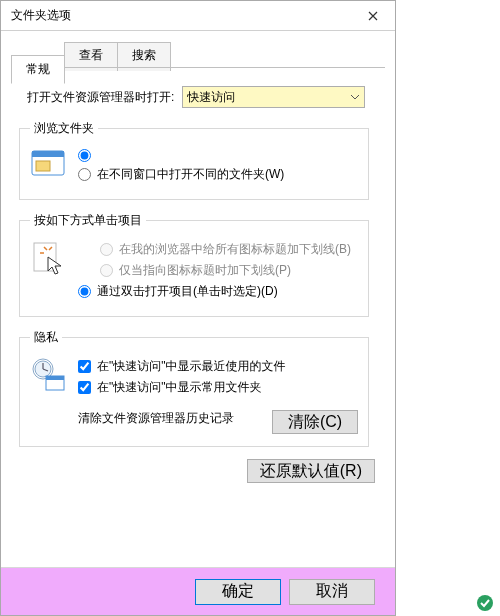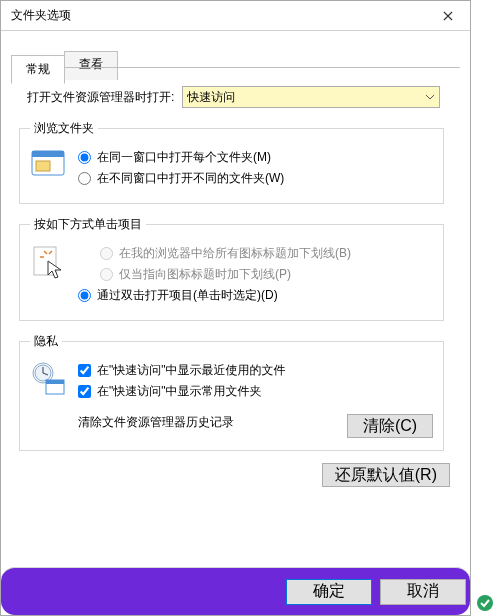--- a/index.html
+++ b/index.html
@@ -7,21 +7,21 @@
     margin: 0; padding: 0;
     width: 500px; height: 616px;
     font-family: "Microsoft YaHei", "Segoe UI", Arial, sans-serif;
     font-size: 12px;
     background: #fff;
     color: #000;
     overflow: hidden;
     position: relative;
   }
   .dialog {
-    width: 471px; height: 616px;
+    width: 396px; height: 616px;
     border: 1px solid #aaa;
     background: #fff;
     position: relative;
   }
   .titlebar {
     height: 30px;
     border-bottom: 1px solid #d0d0d0;
     display: flex;
     align-items: center;
     padding-left: 10px;
@@ -37,21 +37,21 @@
     margin: 8px 0 0 10px;
     position: relative;
   }
   .tab {
     padding: 4px 14px 5px 14px;
     border: 1px solid #c0c0c0;
     border-bottom: none;
     background: #fff;
     margin-right: -1px;
     position: relative;
-    top: 12px;
+    top: 3px;
   }
   .tab.active {
     background: #fff;
     z-index: 2;
     top: 16px;
     padding-top: 5px;
     border-bottom: 1px solid #fff;
   }
   .tab:not(.active) {
     background: #f4f4f4;
@@ -137,28 +137,27 @@
     font-family: inherit;
   }
   .restore-row {
     text-align: right;
     margin: 6px 2px 0 0;
   }
   .bottom-bar {
     position: absolute;
     left: 0; right: 0; bottom: 0;
     height: 48px;
-    background: #6d28d9;
+    background: #f0abfc;
     border-top: 1px solid #d8d8d8;
     display: flex;
     align-items: center;
     justify-content: flex-end;
-    padding-right: 4px;
+    padding-right: 20px;
     gap: 8px;
-    border-radius: 14px;
   }
   .bottom-bar .btn { min-width: 86px; height: 26px; }
   .bottom-bar .btn.primary { border: 1px solid #0078d7; }
   .watermark {
     position: absolute;
     right: 6px; bottom: 4px;
     font-size: 12px;
     color: #2aa060;
     display: flex;
     align-items: center;
@@ -178,20 +177,21 @@
     <div class="close-btn">
       <svg width="10" height="10" viewBox="0 0 10 10">
           <path d="M1 1 L9 9 M9 1 L1 9" stroke="currentColor" stroke-width="1.2"></path>
         </svg>
     </div>
   </div>
 
   <div class="tabs">
     <div class="tab active"><span>常规</span></div>
     <div class="tab"><span>查看</span></div>
+    <div class="tab"><span>搜索</span></div>
   </div>
   <div class="tab-line"></div>
 
   <div class="content">
 
     <div class="row-open">
       <span>打开文件资源管理器时打开:</span>
       <div class="combo">
         <span>快速访问</span>
         <svg class="chev" width="10" height="14" viewBox="0 0 10 14">
@@ -206,21 +206,20 @@
         <div class="icon-col">
           <svg width="38" height="34" viewBox="0 0 38 34">
             <rect x="2" y="4" width="32" height="24" rx="2" fill="#fff" stroke="#4a90d9"></rect>
             <rect x="2" y="4" width="32" height="6" fill="#4a90d9"></rect>
             <rect x="6" y="14" width="14" height="10" fill="#f6d77a" stroke="#c9a23f"></rect>
           </svg>
         </div>
         <div class="opts">
           <label class="opt">
             <input type="radio" name="browse" checked="" style="">
-            <span>在同一窗口中打开每个文件夹(M)</span>
           </label>
           <label class="opt">
             <input type="radio" name="browse" style="">
             <span>在不同窗口中打开不同的文件夹(W)</span>
           </label>
         </div>
       </div>
     </fieldset>
 
     <fieldset class="group">

